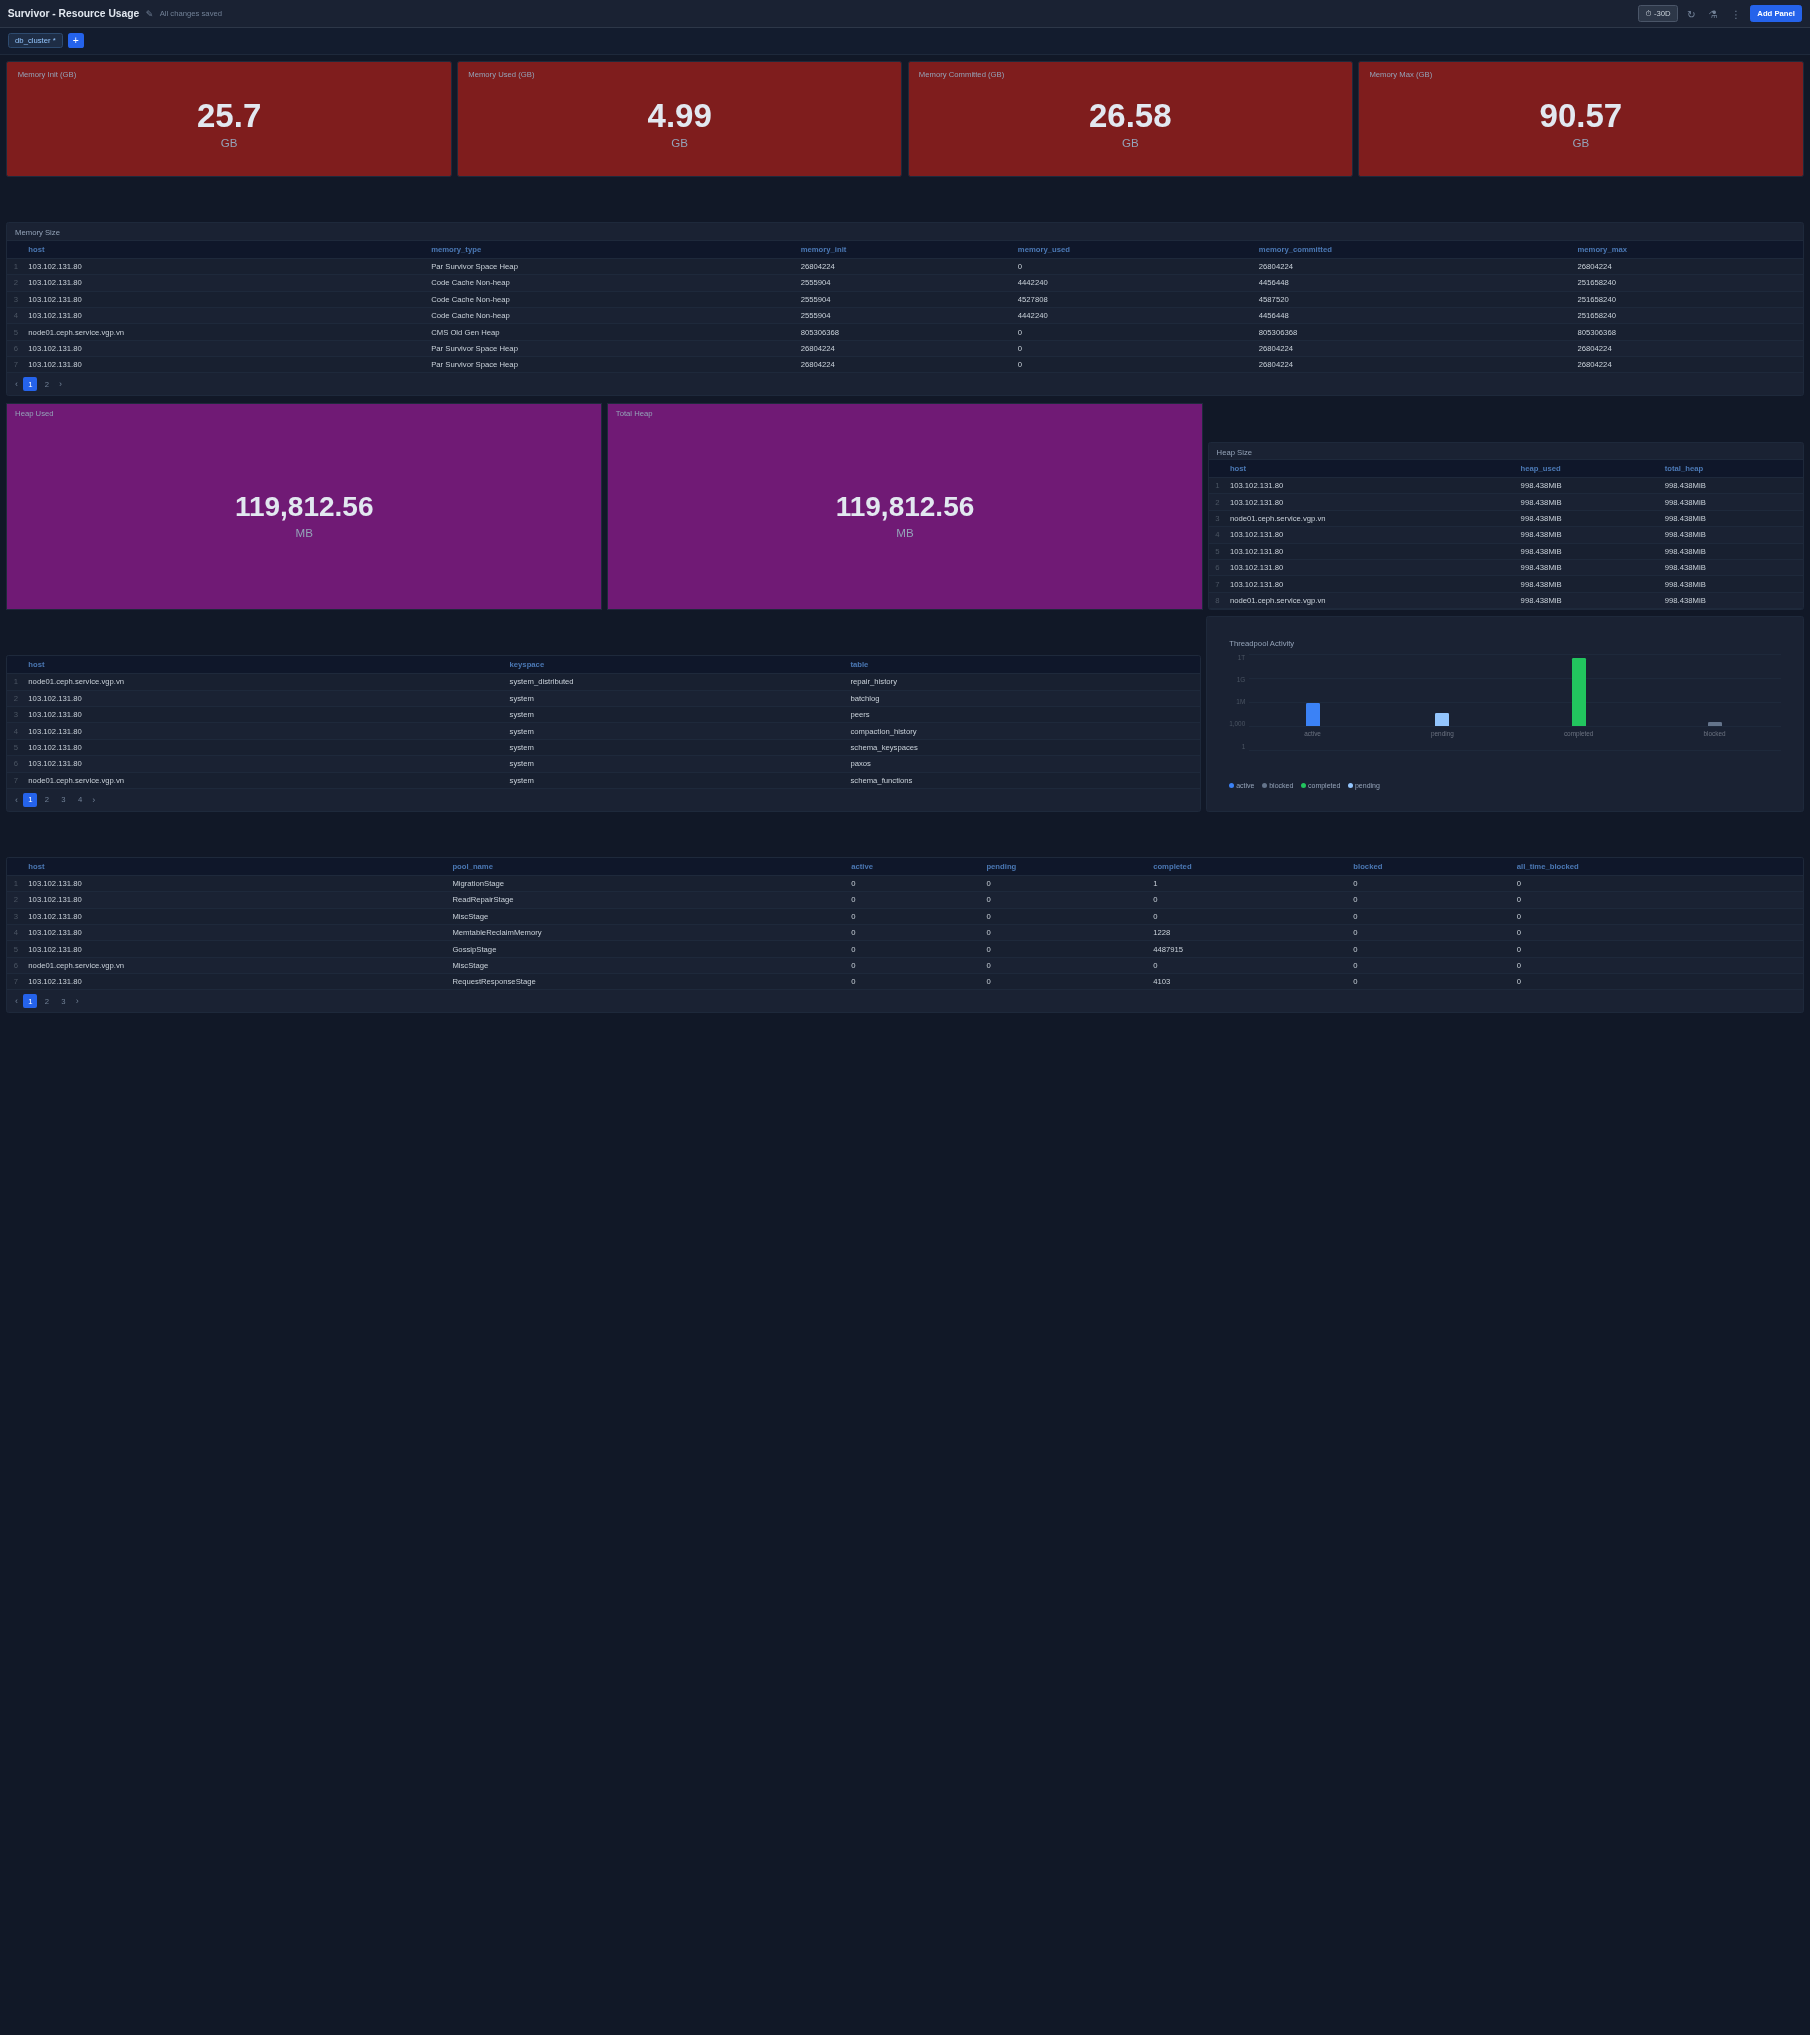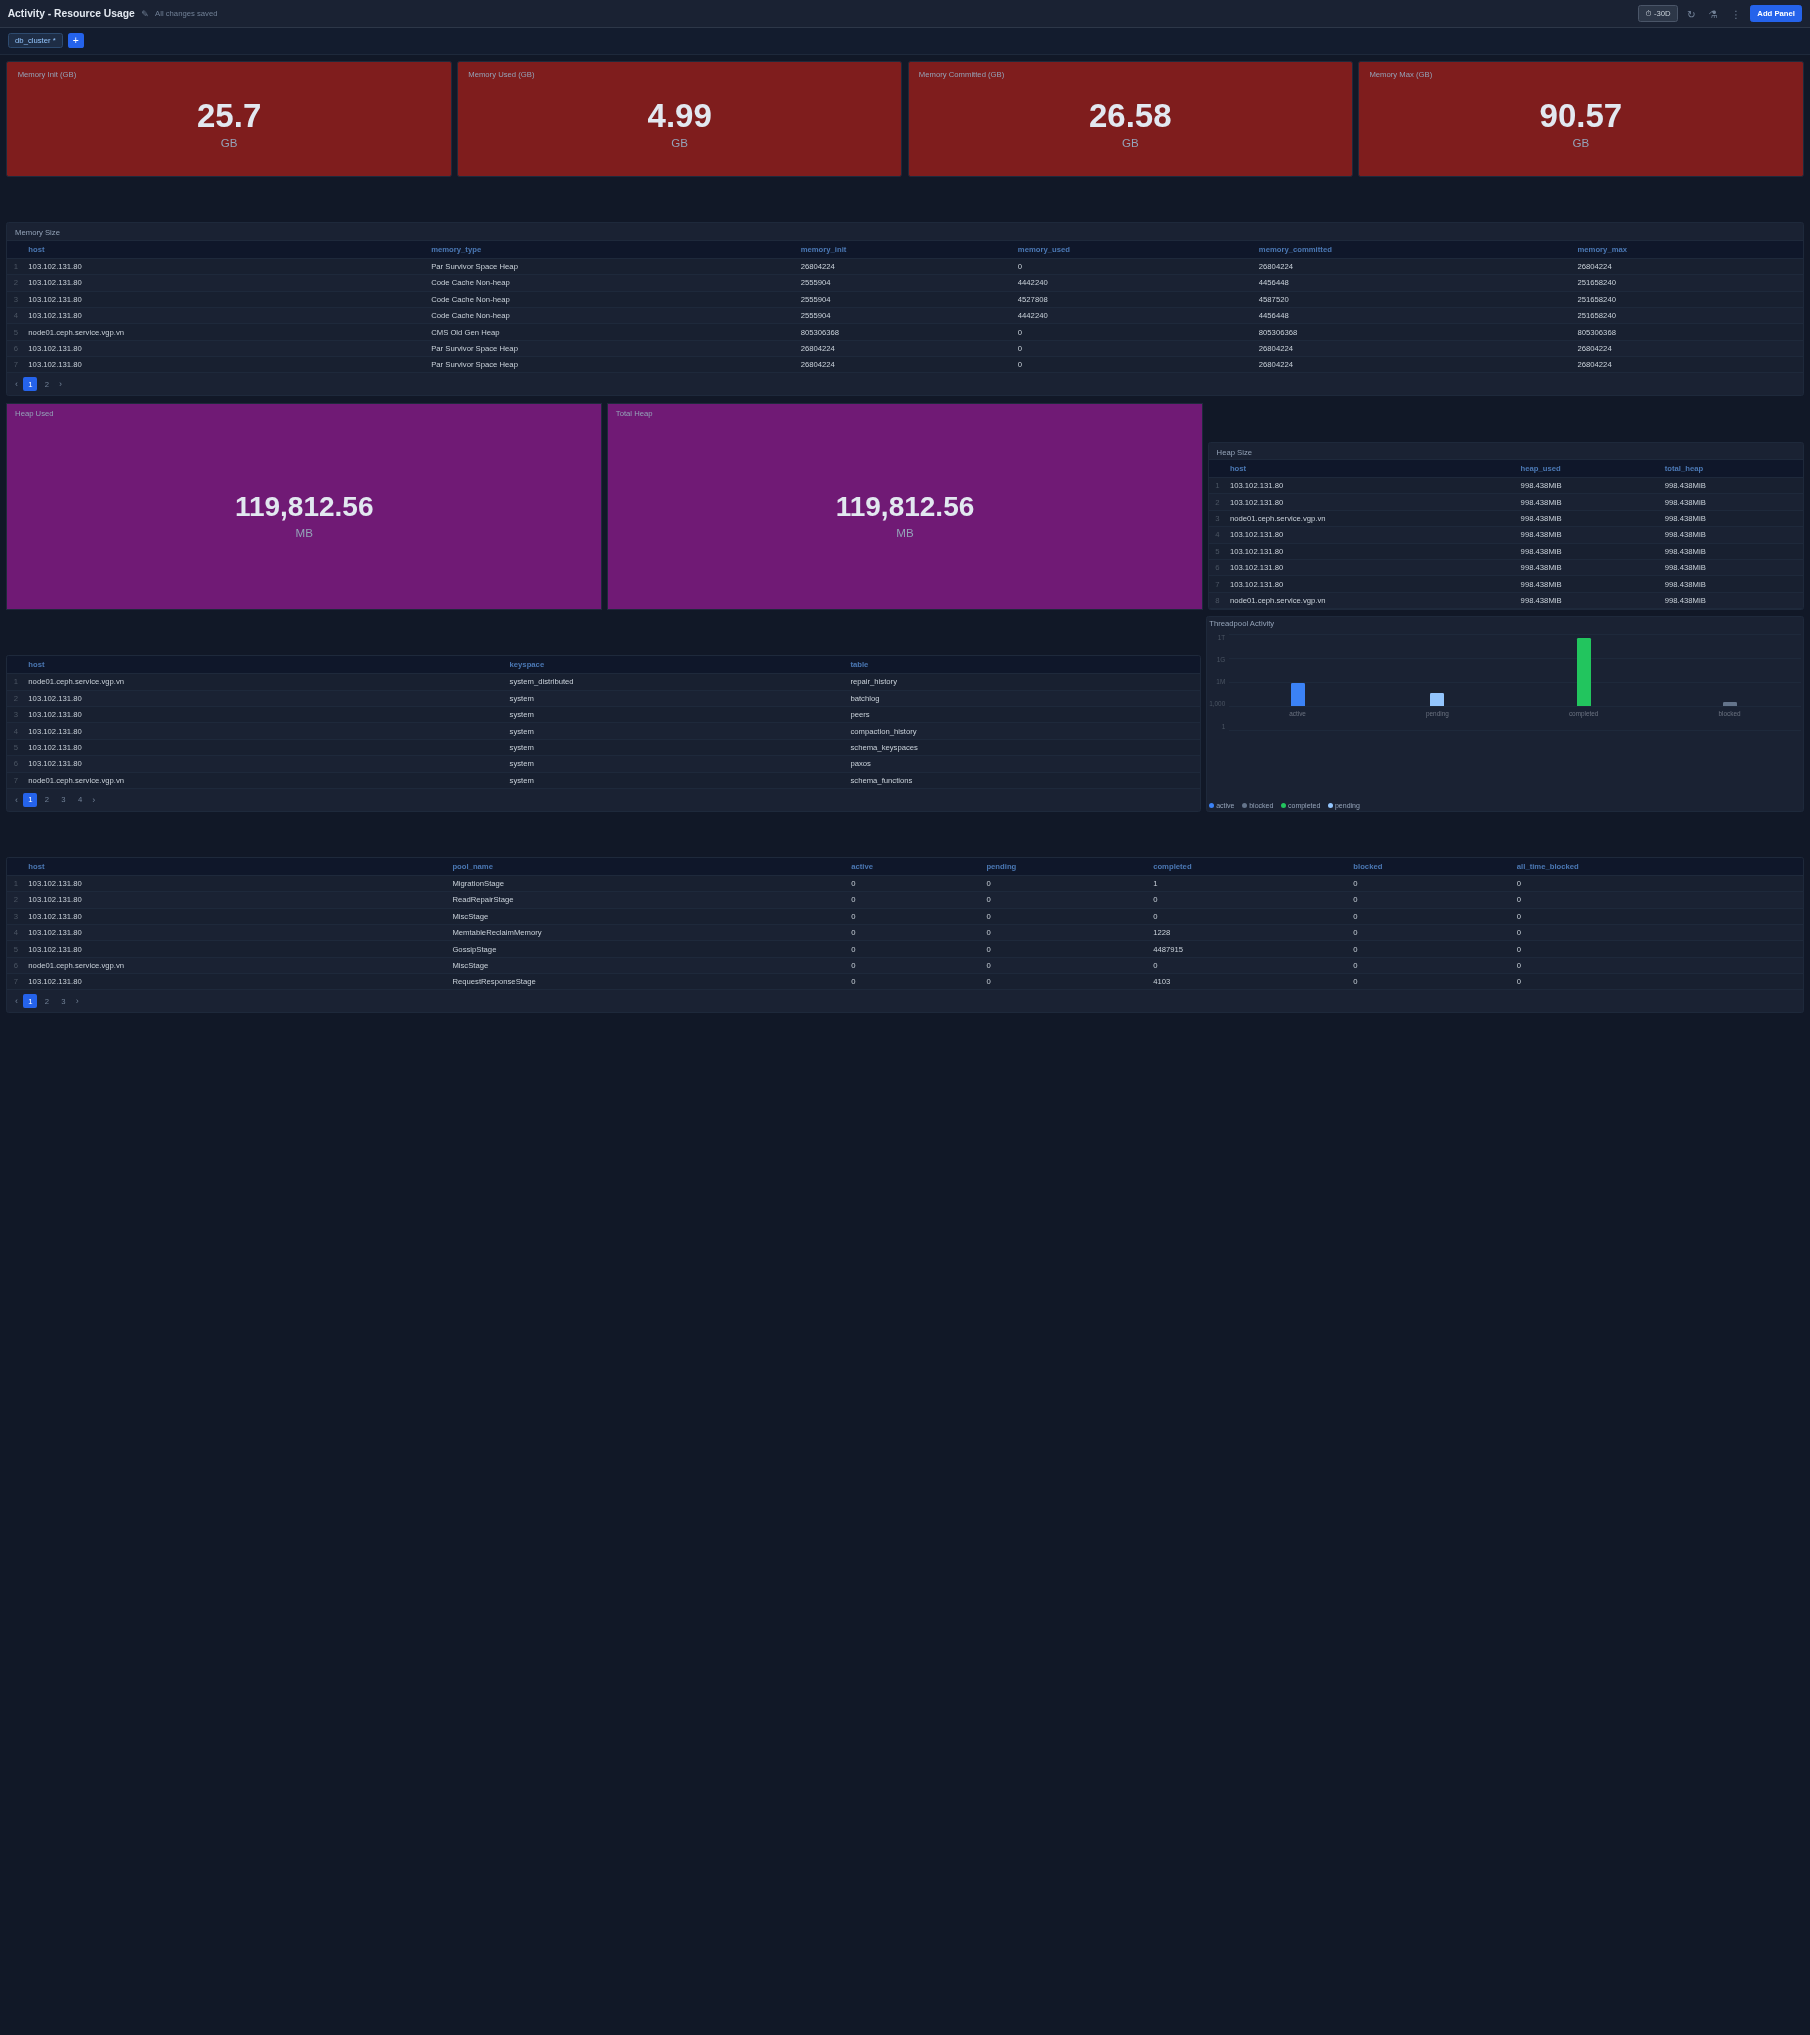--- a/index.html
+++ b/index.html
@@ -254,21 +254,21 @@
     .stat-panel-unit {
       font-size: 11.6px;
       color: #94a3b8;
       margin-top: 2.6px;
     }
     
     .chart-panel {
       background: #1a2233;
       border: 0.6px solid #1e293b;
       border-radius: 2.6px;
-      padding: 2px;
+      padding: 22px;
       display: flex;
       flex-direction: column;
     }
     .chart-title {
       color: #94a3b8;
       font-size: 7.7px;
       margin-bottom: 5.1px;
     }
     .chart-y-axis {
       display: flex;
@@ -334,21 +334,21 @@
       position: absolute;
       left: 0; right: 0;
       height: 0.6px;
       background: #1e293b;
     }
   </style>
 </head>
 <body>
 
 <div class="header">
-  <span class="header-title">Activity - Resource Usage</span>
+  <span class="header-title">Survivor - Resource Usage</span>
   <span class="header-edit-icon">✎</span>
   <span class="header-saved">All changes saved</span>
   <div class="header-spacer"></div>
   <div class="header-controls">
     <button class="header-btn">
       <span>⏱</span>
       <span>-30D</span>
     </button>
     <button class="header-icon-btn">↻</button>
     <button class="header-icon-btn">⚗</button>

